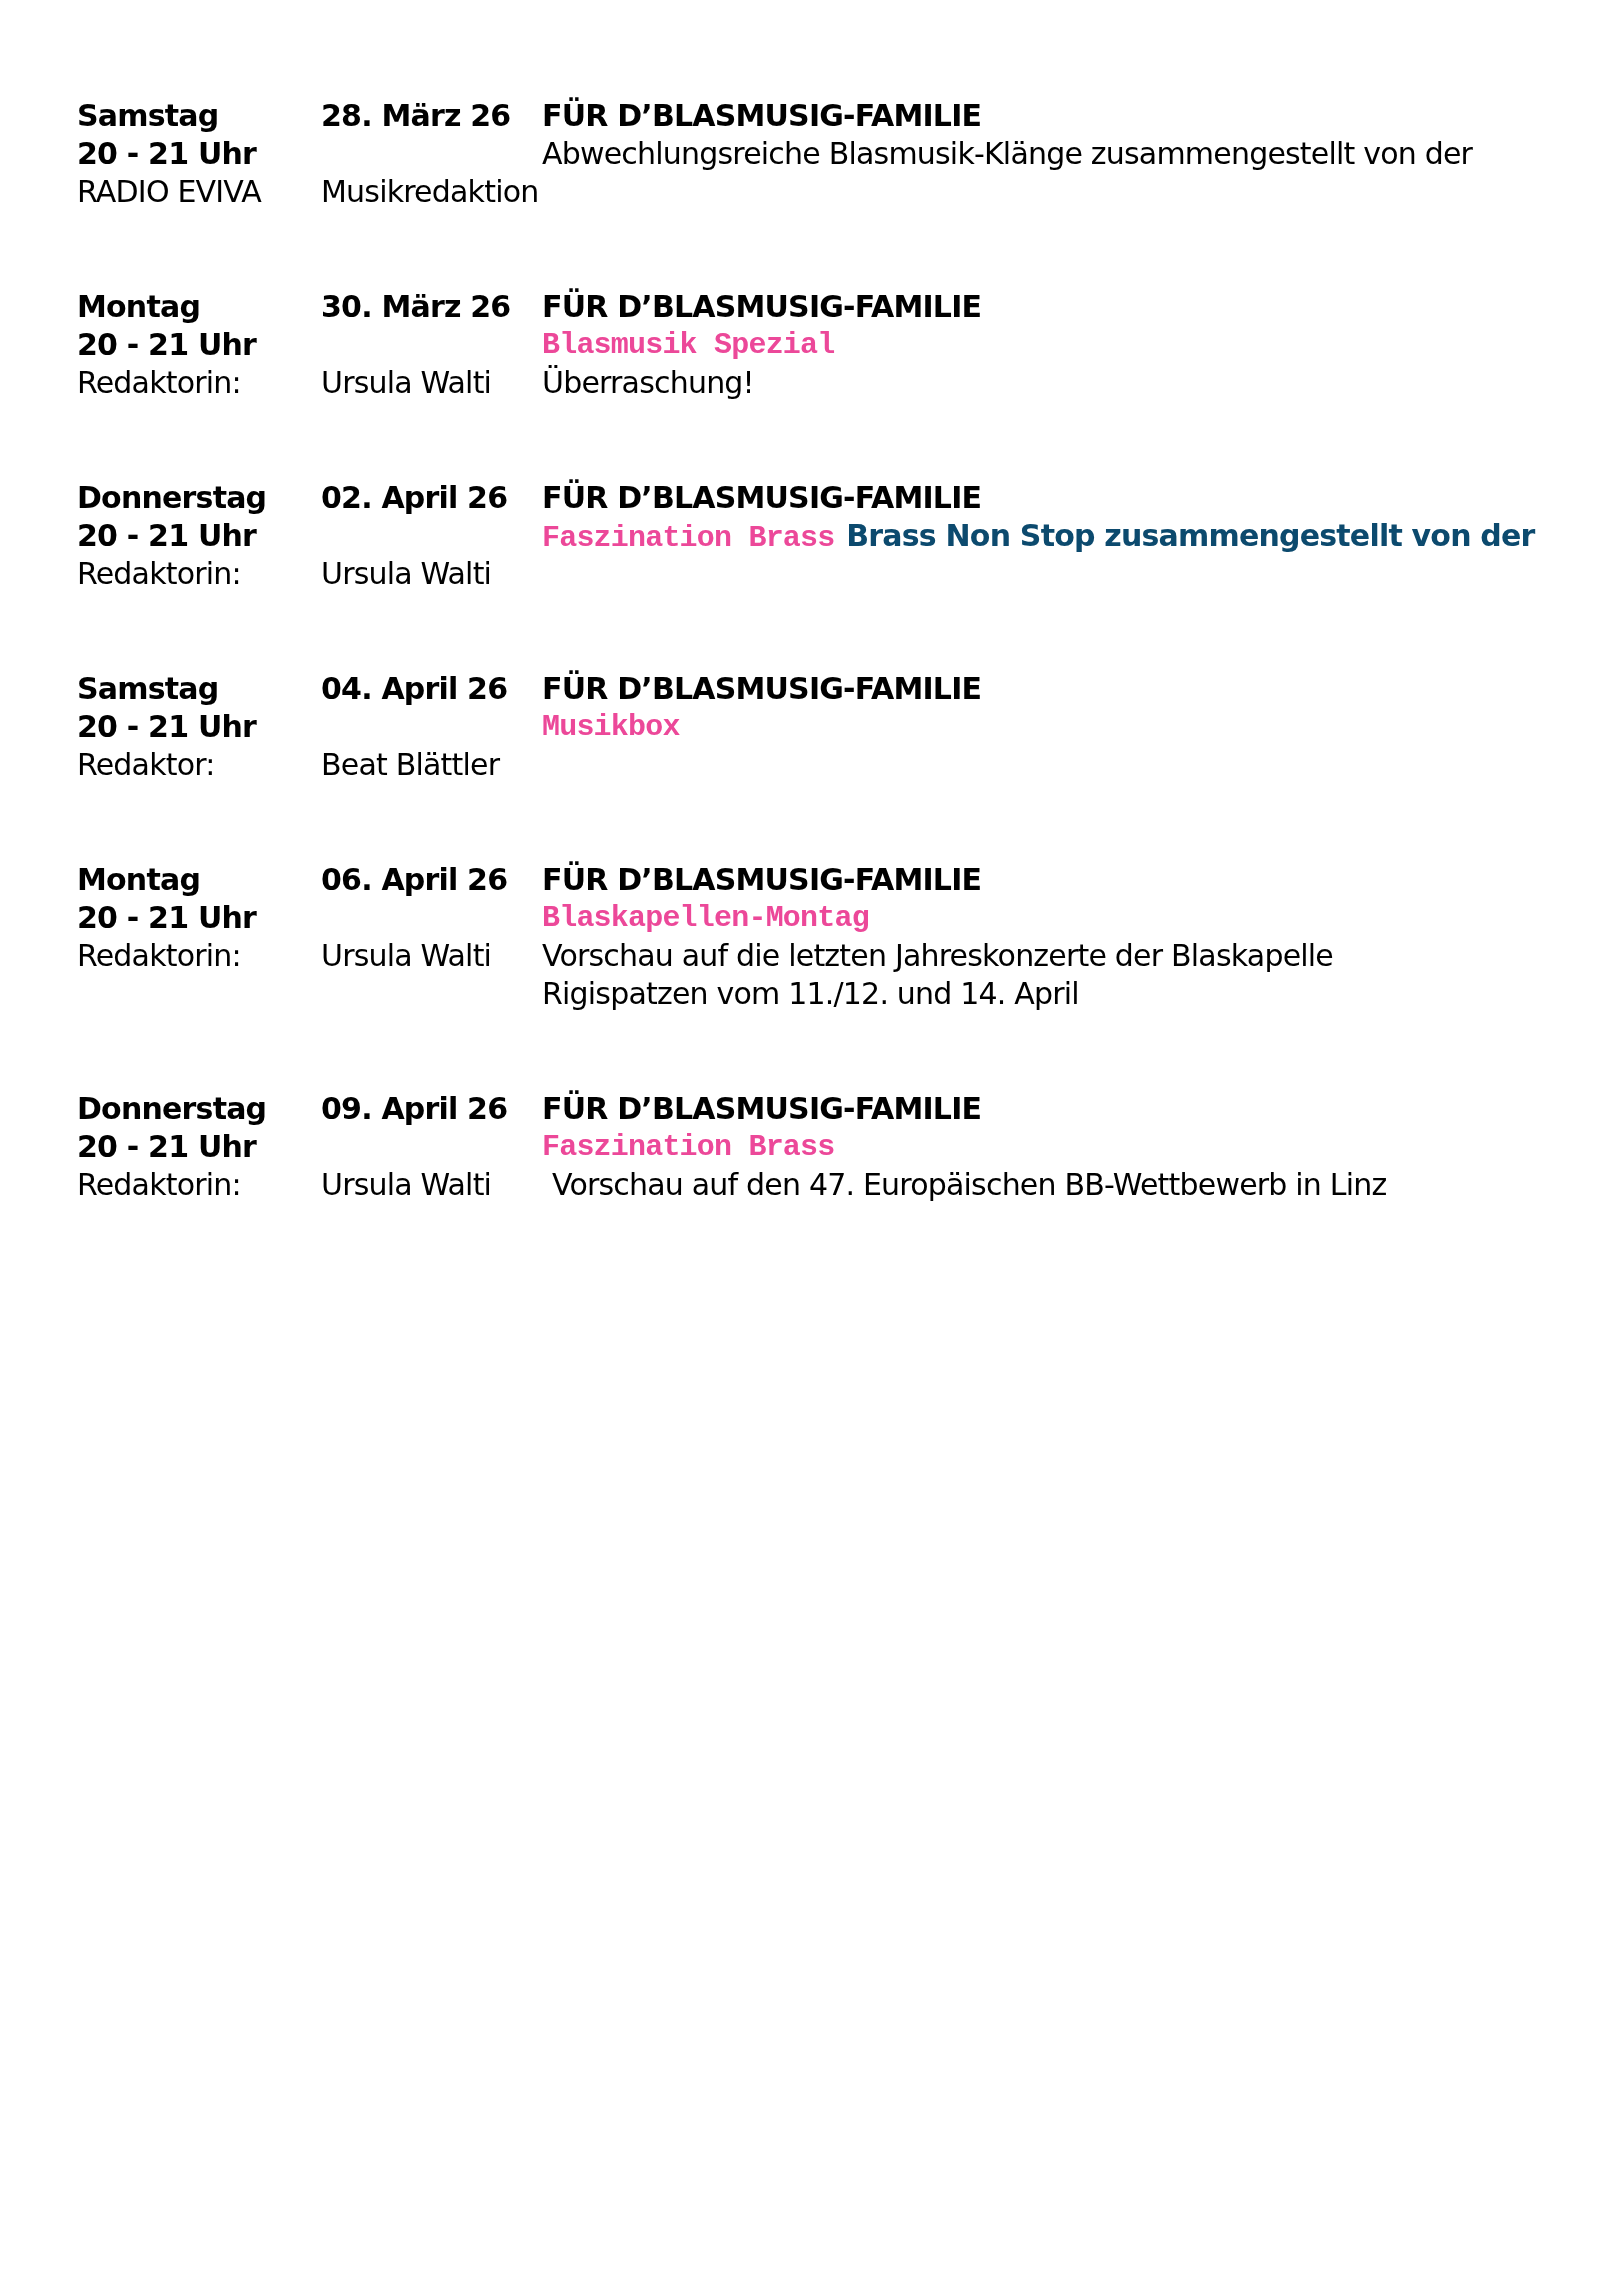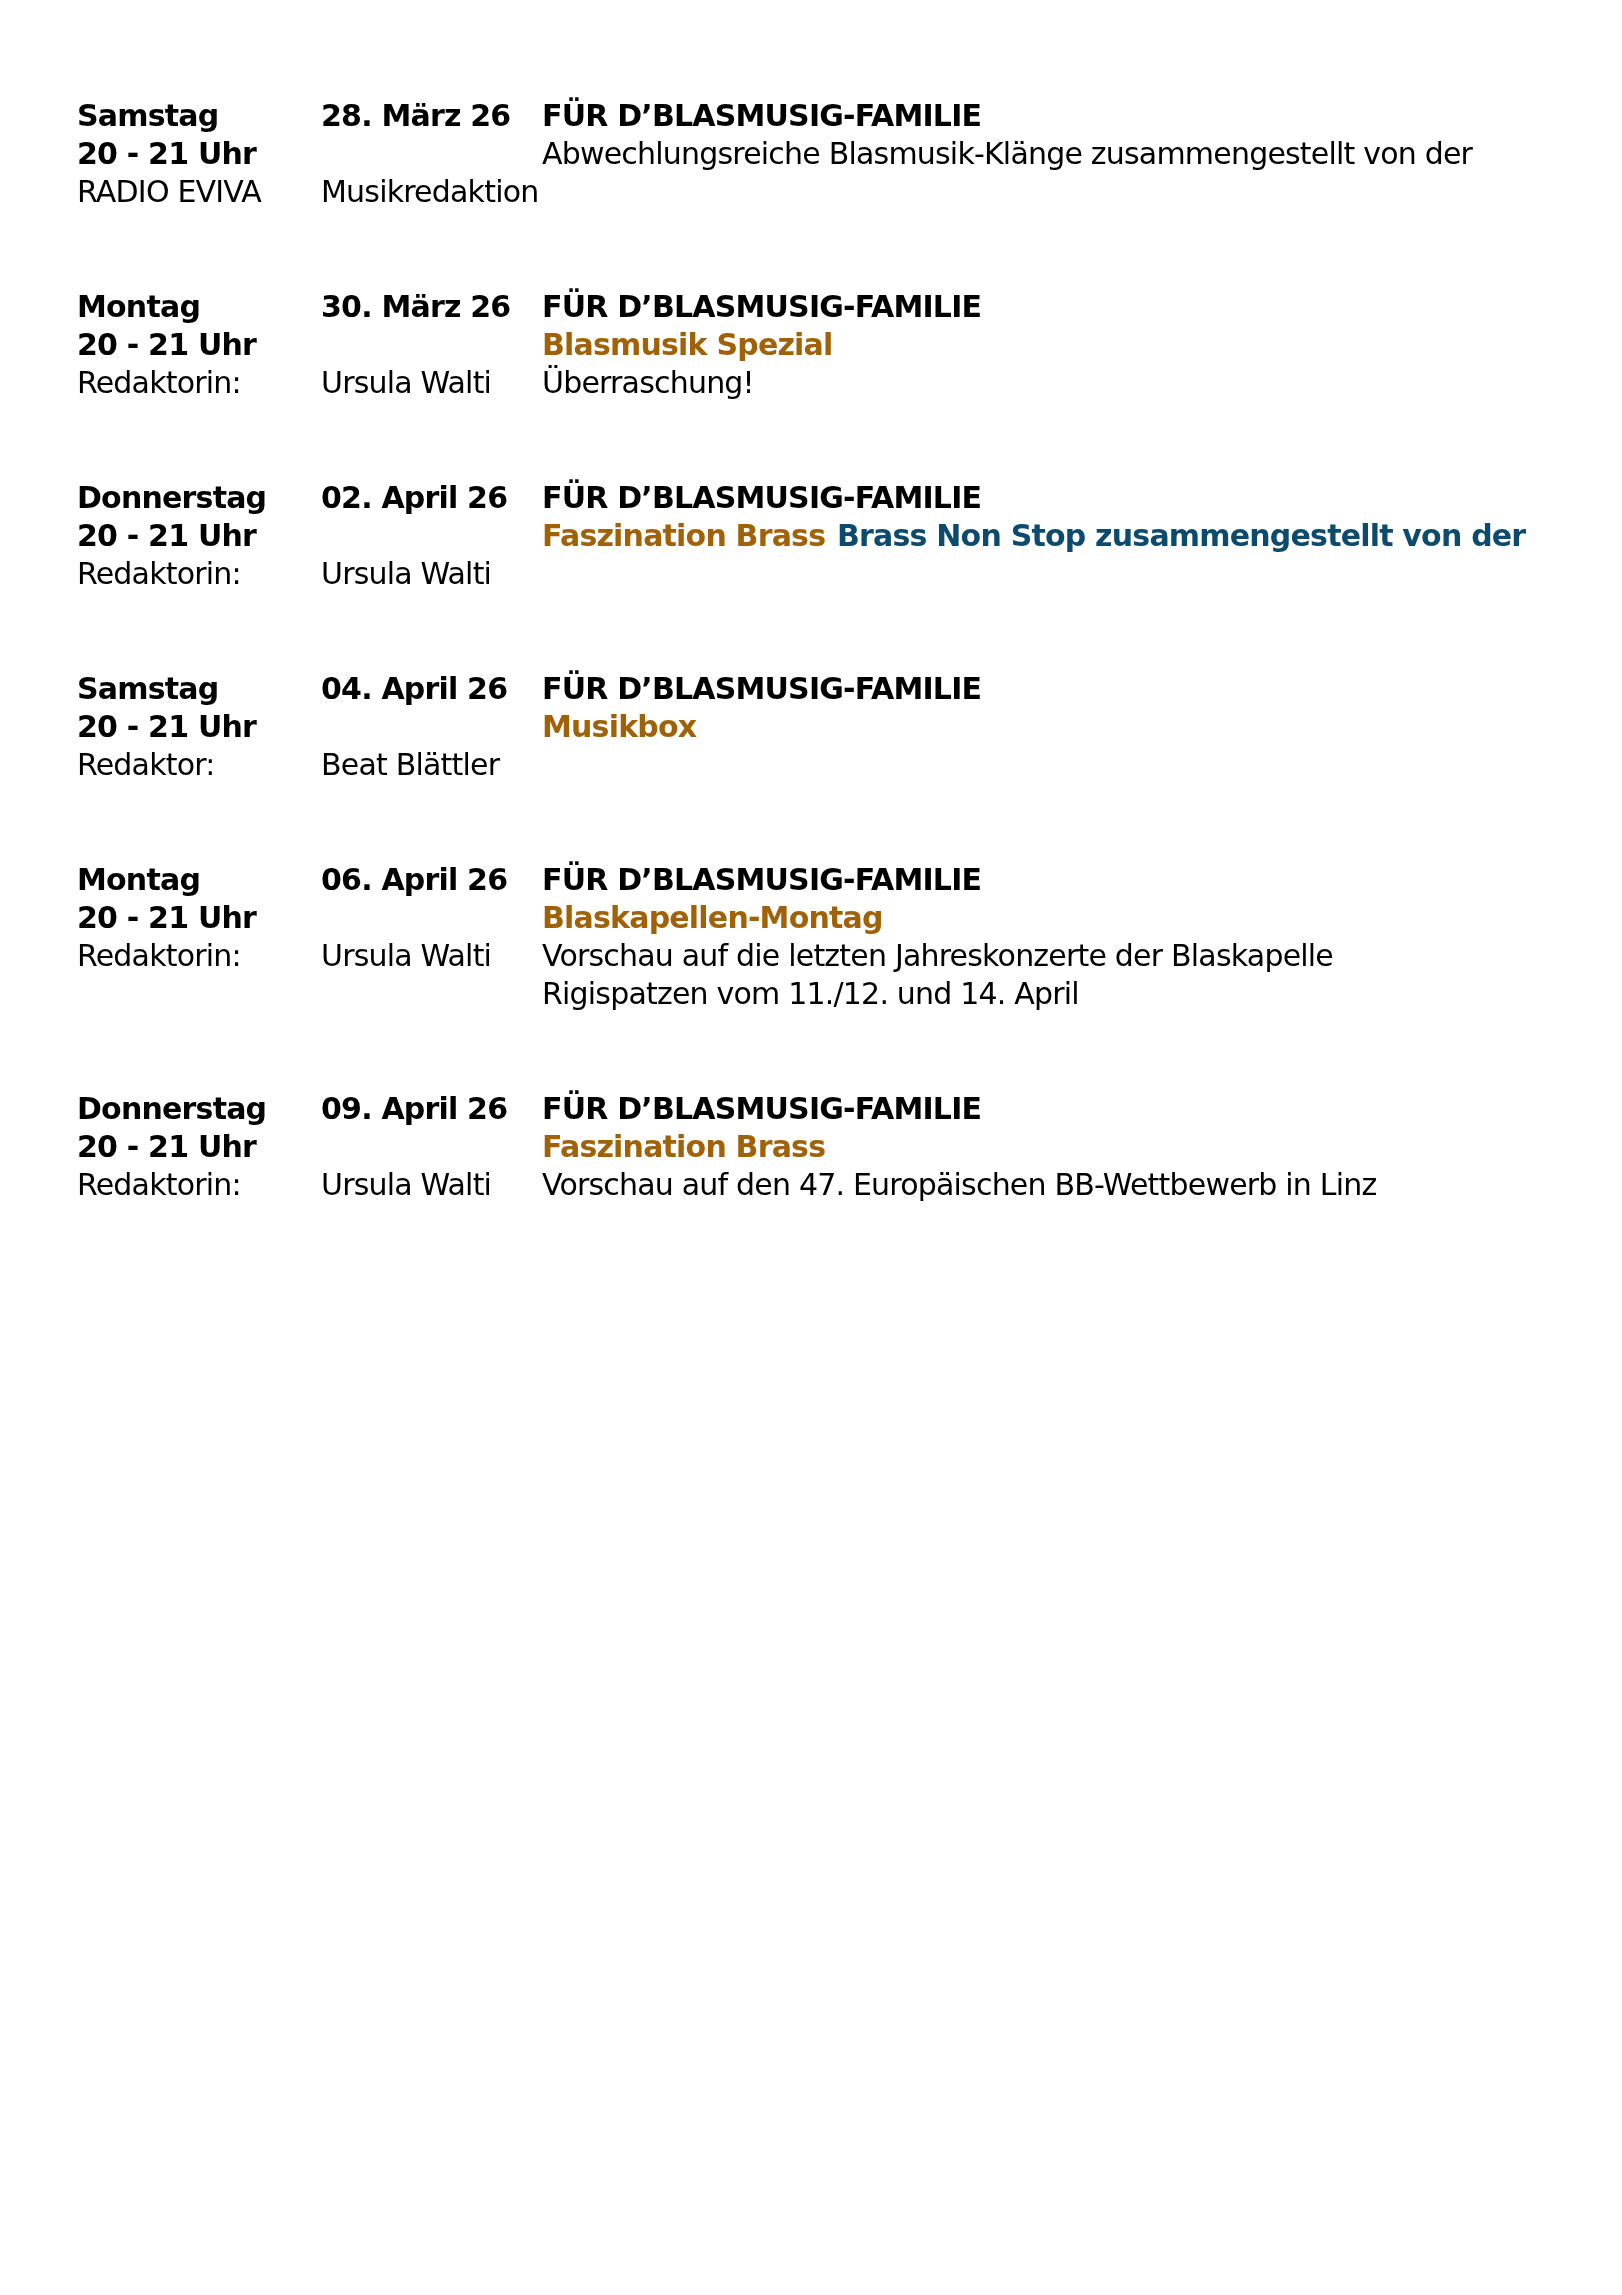--- a/index.html
+++ b/index.html
@@ -33,21 +33,21 @@
       height: 38px;
       font-size: 30px;
       line-height: 38px;
       white-space: nowrap;
       letter-spacing: -0.8px;
     }
     .c1 { position: absolute; left: 0; text-align: right; }
     .c2 { position: absolute; left: 244px; }
     .c3 { position: absolute; left: 465px; }
     .bold { font-weight: bold; }
-    .green { color: #a16207; font-weight: bold; }
+    .green { color: #ec4899; font-weight: bold; font-family: Liberation Mono, monospace; }
     .desc-inline { margin-left: 11.8px; font-weight: bold; color: #0c4a6e; margin-top: 48px; }
   </style>
 </head>
 <body>
 
 <div class="page">
 
   <div class="entry">
     <div class="row">
       <span class="c1 bold">Samstag</span>
@@ -139,18 +139,18 @@
       <span class="c2 bold">09. April 26</span>
       <span class="c3 bold">FÜR D’BLASMUSIG-FAMILIE</span>
     </div>
     <div class="row">
       <span class="c1 bold">20 - 21 Uhr</span>
       <span class="c3 green">Faszination Brass</span>
     </div>
     <div class="row">
       <span class="c1">Redaktorin:</span>
       <span class="c2">Ursula Walti</span>
-      <span class="c3" style="margin-left:0">Vorschau auf den 47. Europäischen BB-Wettbewerb in Linz</span>
+      <span class="c3" style="margin-left:10px">Vorschau auf den 47. Europäischen BB-Wettbewerb in Linz</span>
     </div>
   </div>
 
 </div>
 
 
 </body></html>

